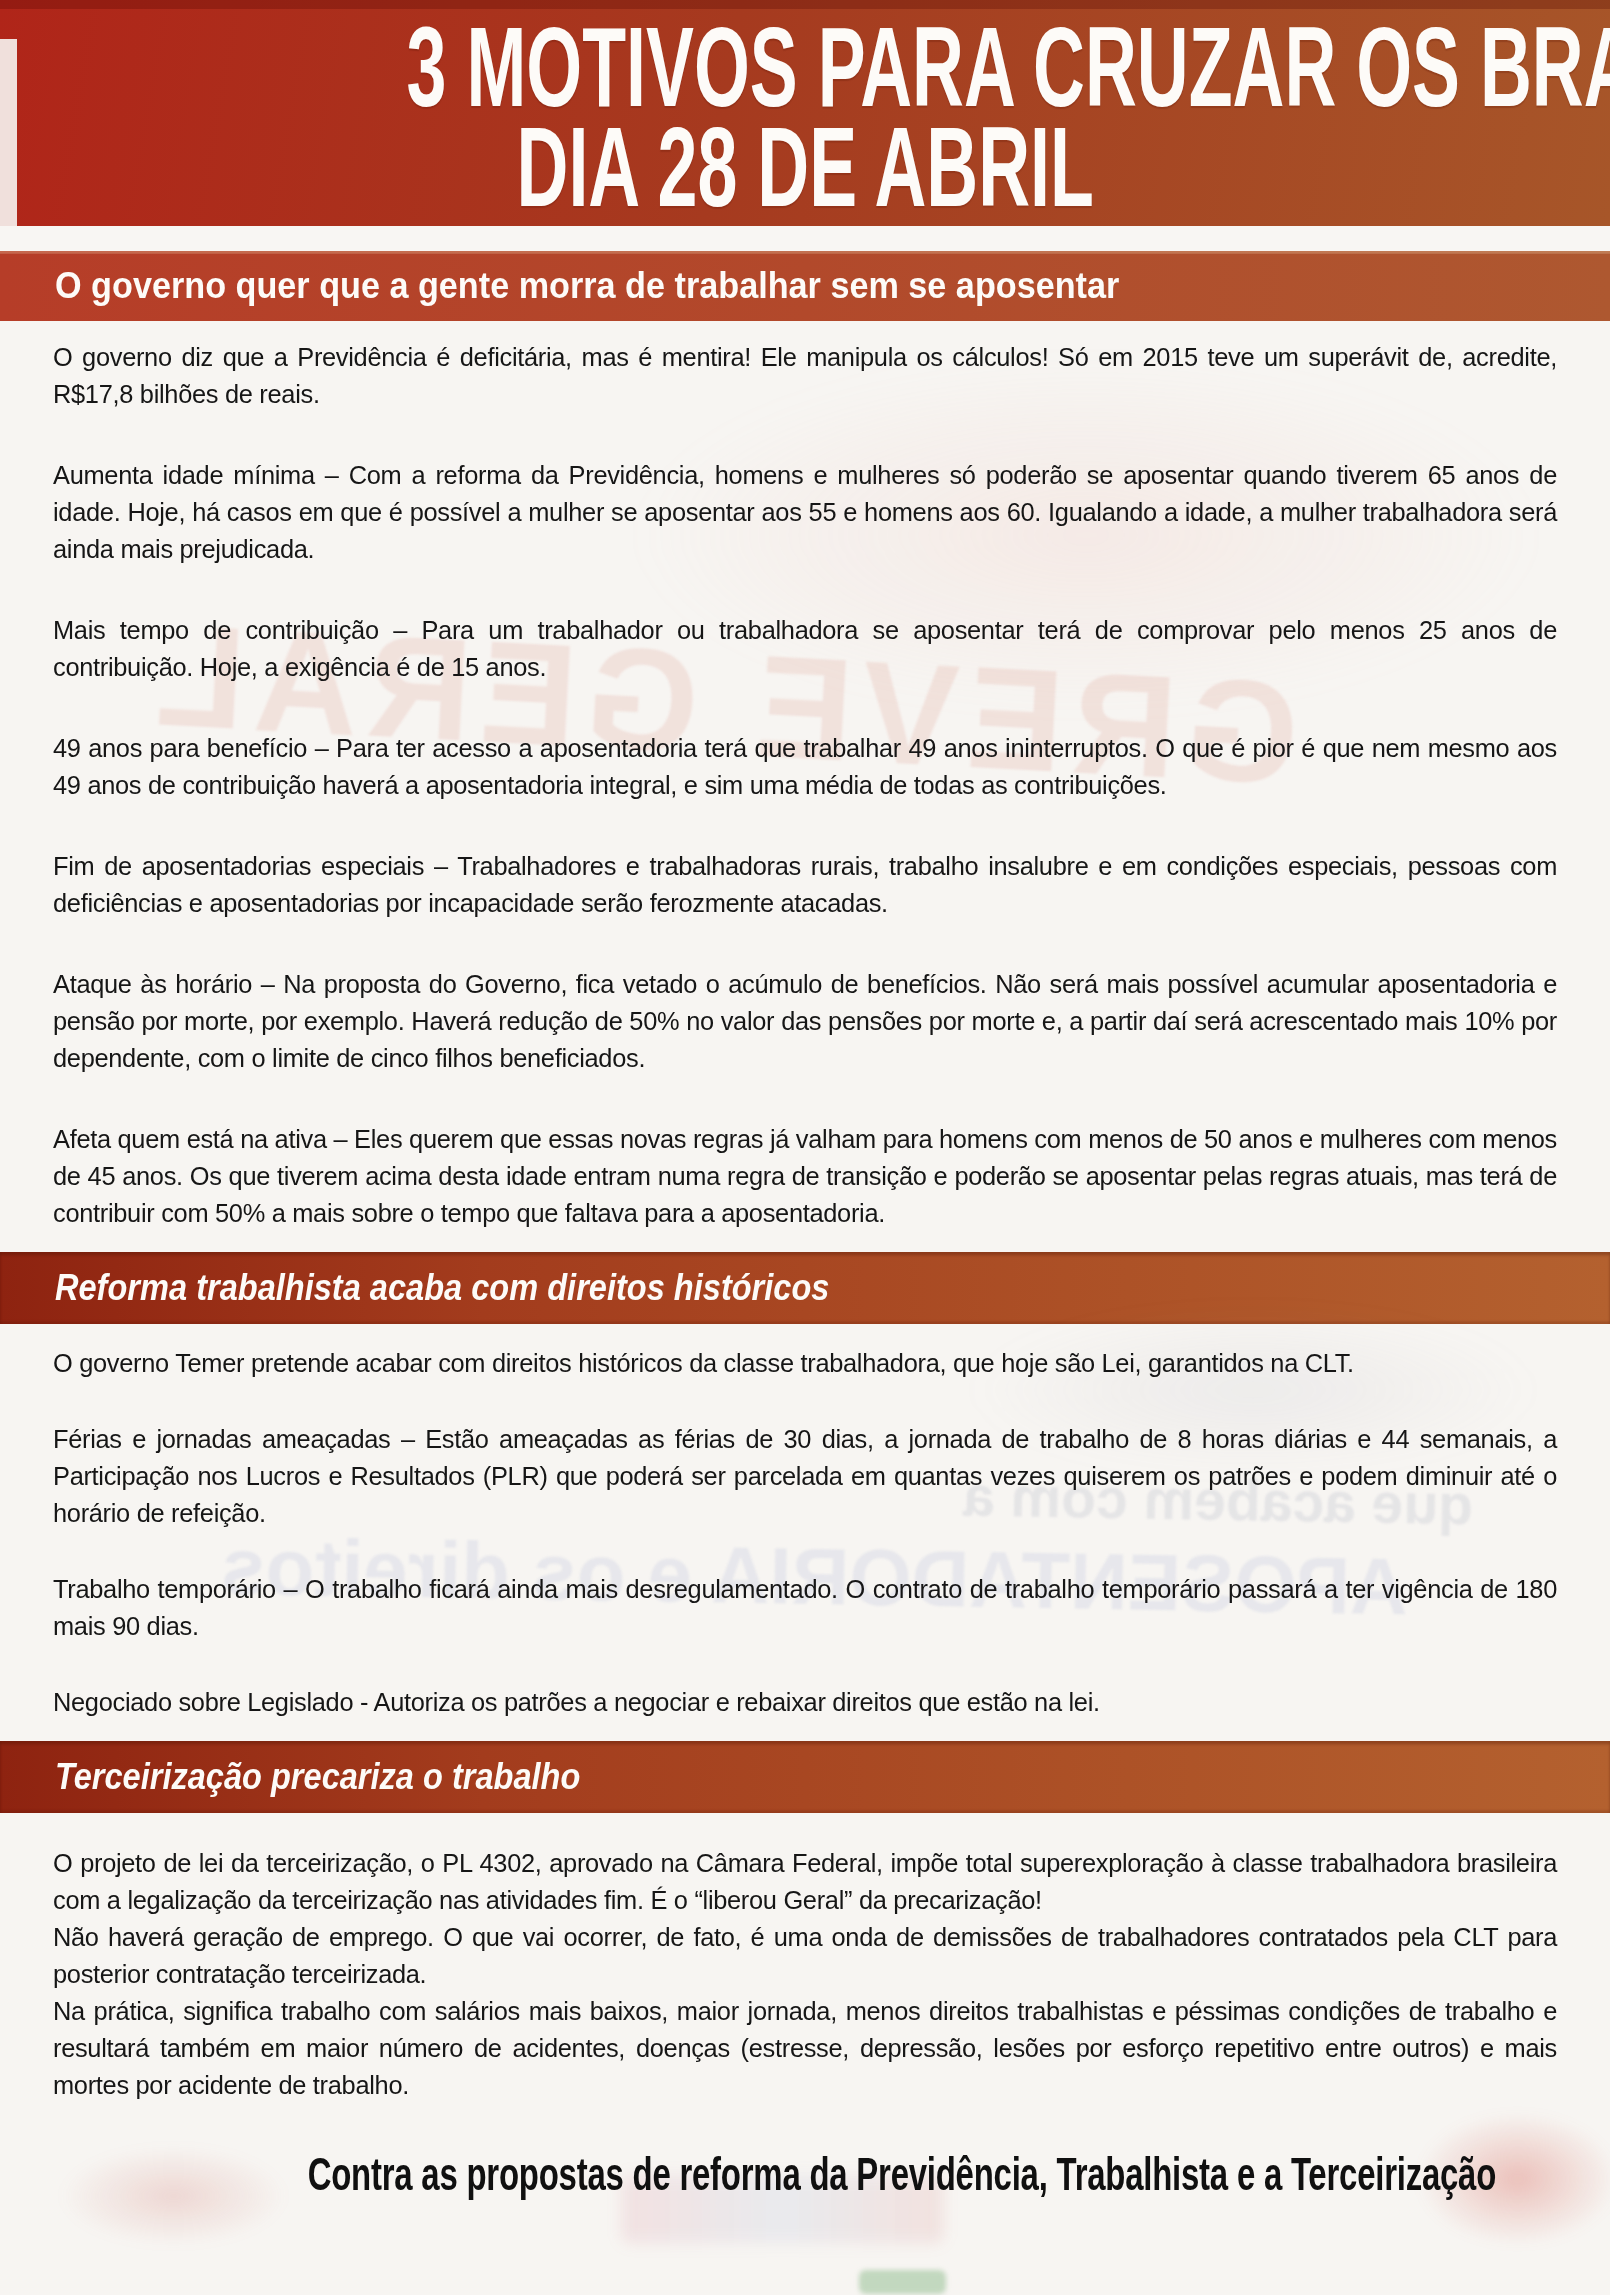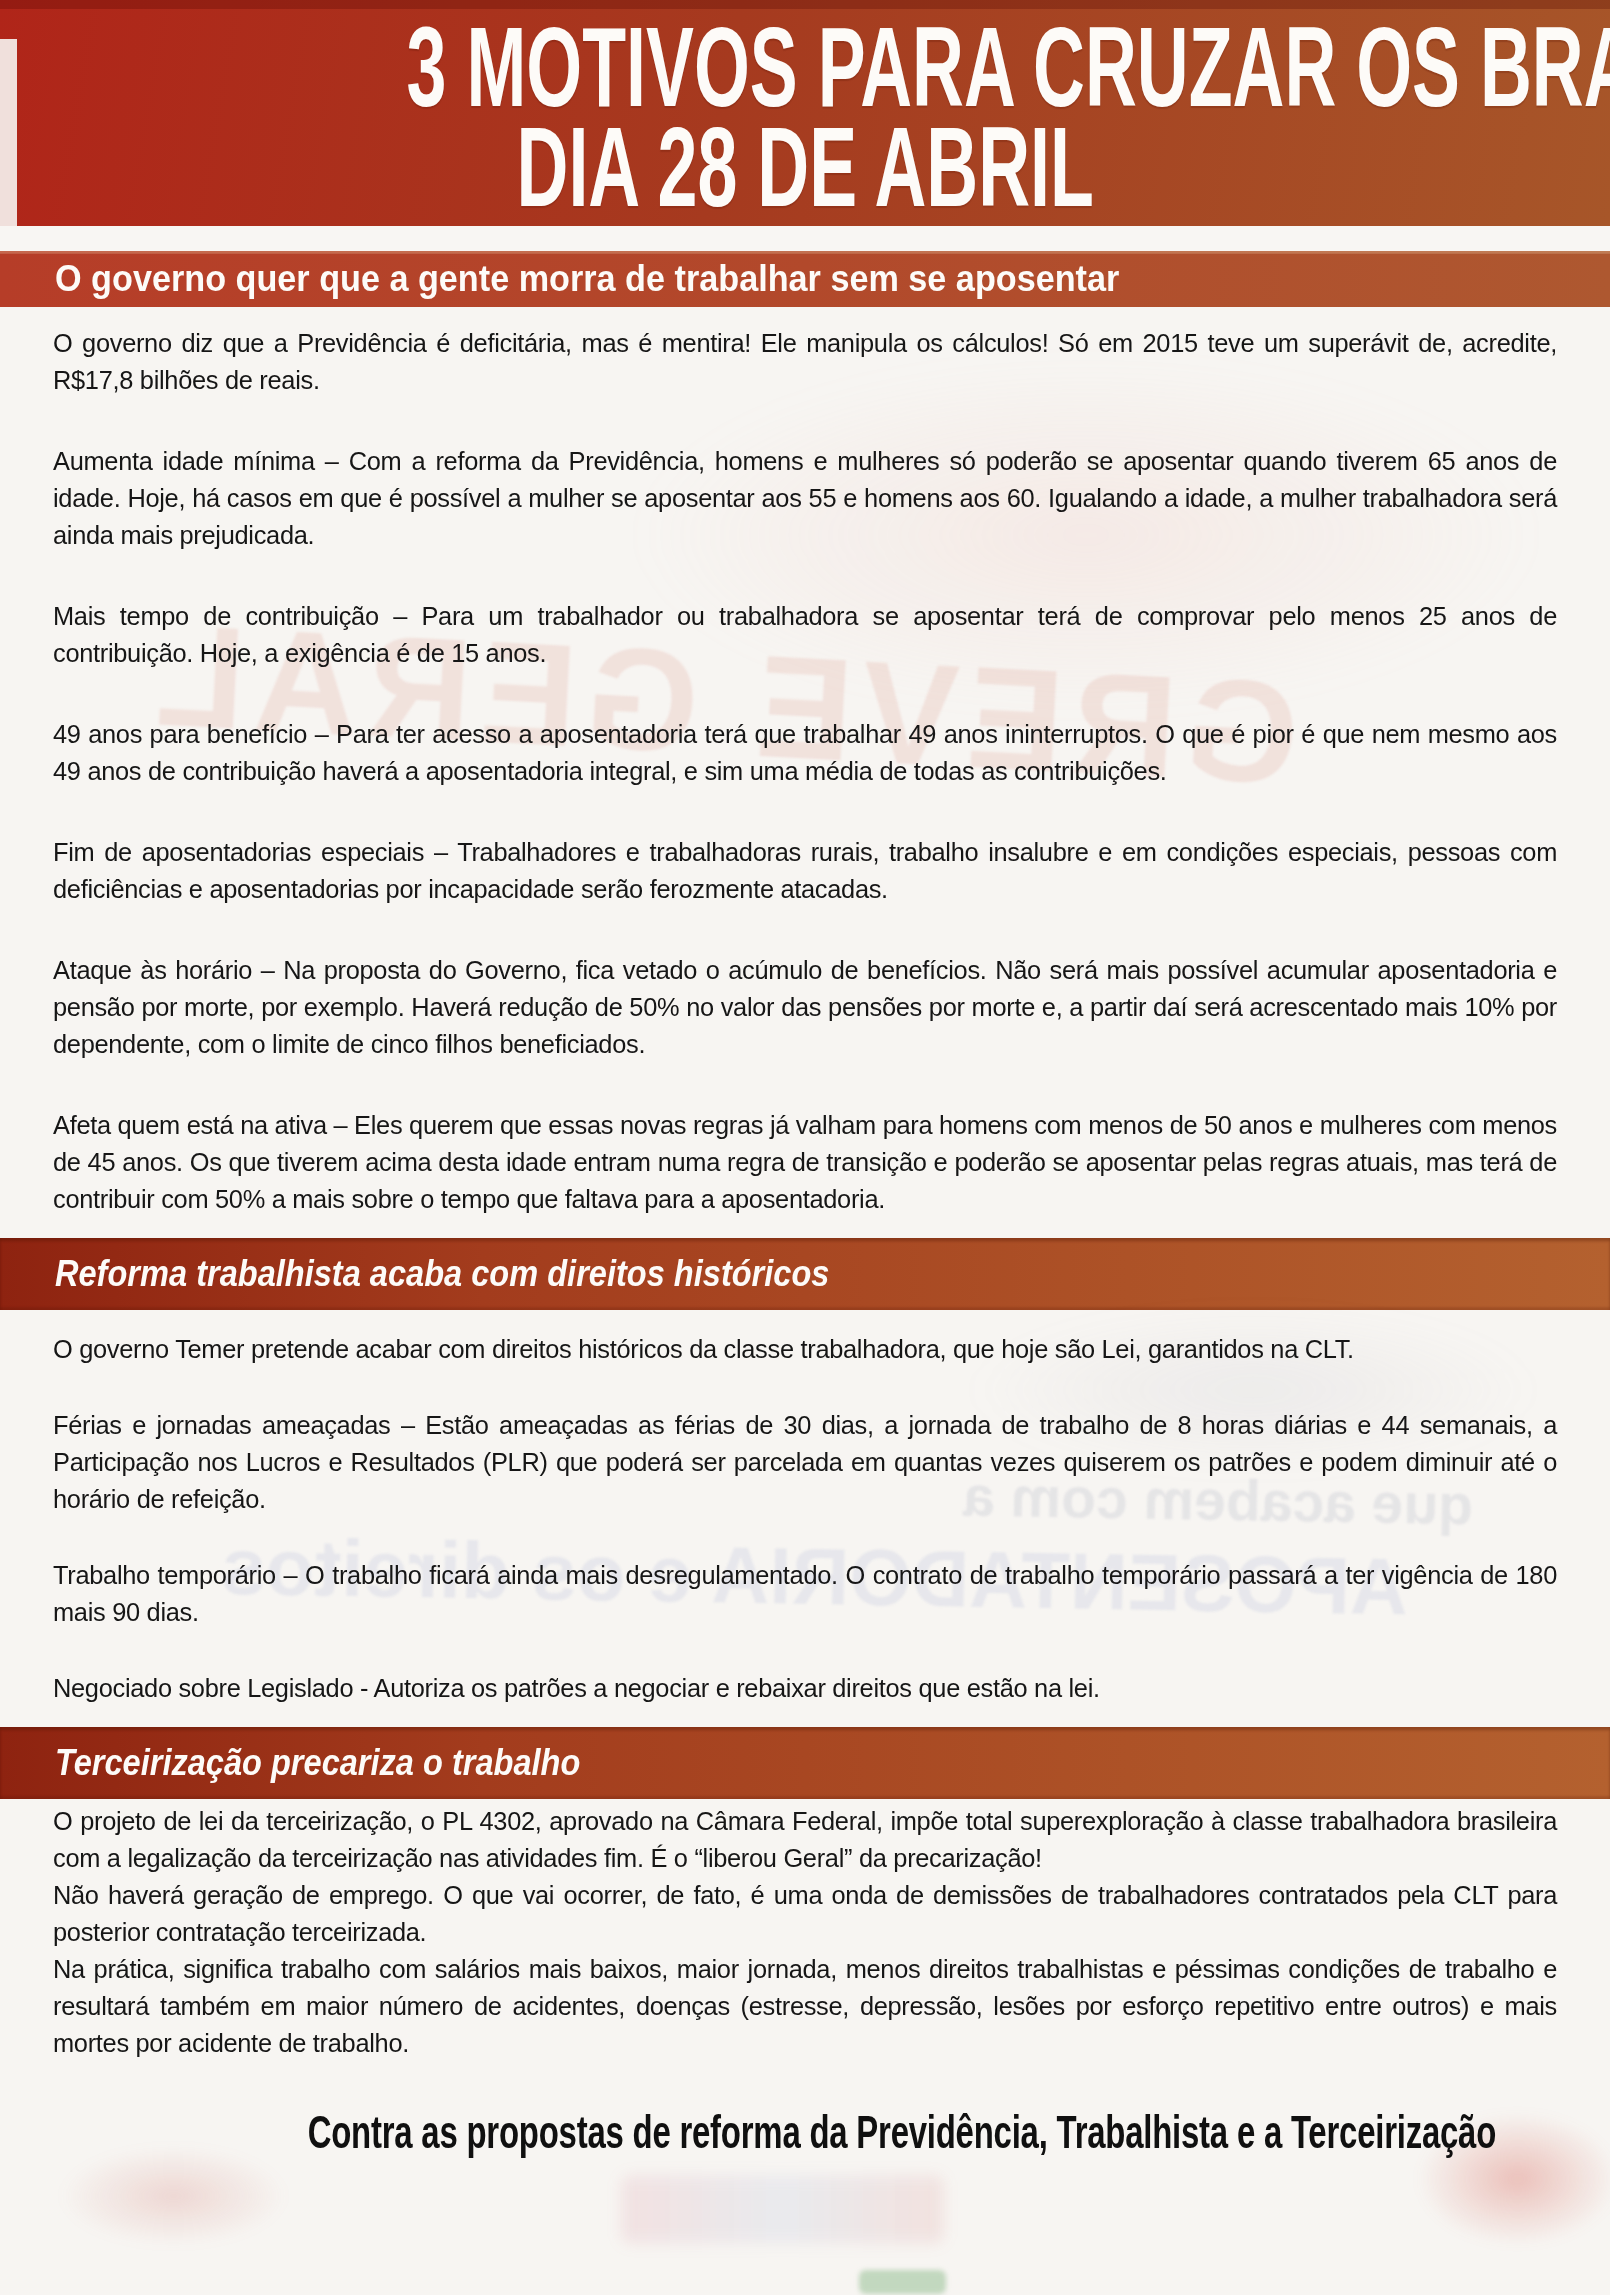--- a/index.html
+++ b/index.html
@@ -90,21 +90,21 @@
     box-sizing:border-box;
     padding-left:55px;
   }
   .bar-text{
     display:inline-block;
     font-weight:bold;color:#fdfbf8;
     white-space:nowrap;
     transform-origin:left center;
   }
   .subheader-bar{
-    height:56px;
+    height:70px;
     background:linear-gradient(90deg,#b63d28 0%,#b2492b 50%,#ae5830 100%);
     box-shadow:inset 0 2.7px 0 rgba(248,230,190,0.25);
   }
   .subheader-bar .bar-text{font-size:36px;transform:scaleX(0.95);}
   .section-bar{
     height:72px;
     background:linear-gradient(90deg,#8e2310 0%,#a33c1d 30%,#ad5227 70%,#b4612f 100%);
     box-shadow:inset 0 3.3px 2.7px rgba(70,15,2,0.30), inset 0 -2.7px 2px rgba(70,15,2,0.18);
     font-style:italic;
   }
@@ -115,21 +115,21 @@
     position:relative;
     padding:17.4px 53px 20px 53px;
     font-size:25.4px;line-height:37px;
     letter-spacing:-0.3px;
     text-align:justify;
   }
   .content p{margin:0;}
   .content p.item{margin-top:44px;}
   .sec2 p.first{margin-top:4px;}
   .sec2 p.item{margin-top:39px;}
-  .sec3{padding-top:4px;padding-bottom:0;}
+  .sec3{padding-top:4px;padding-bottom:0;margin-top:28px;}
   .lead{font-weight:normal;letter-spacing:-0.3px;}
 
   
   .footer{
     margin-top:44px;
     text-align:center;
   }
   .footer-line{
     display:inline-block;
     font-size:47px;line-height:51px;font-weight:bold;color:#101010;

